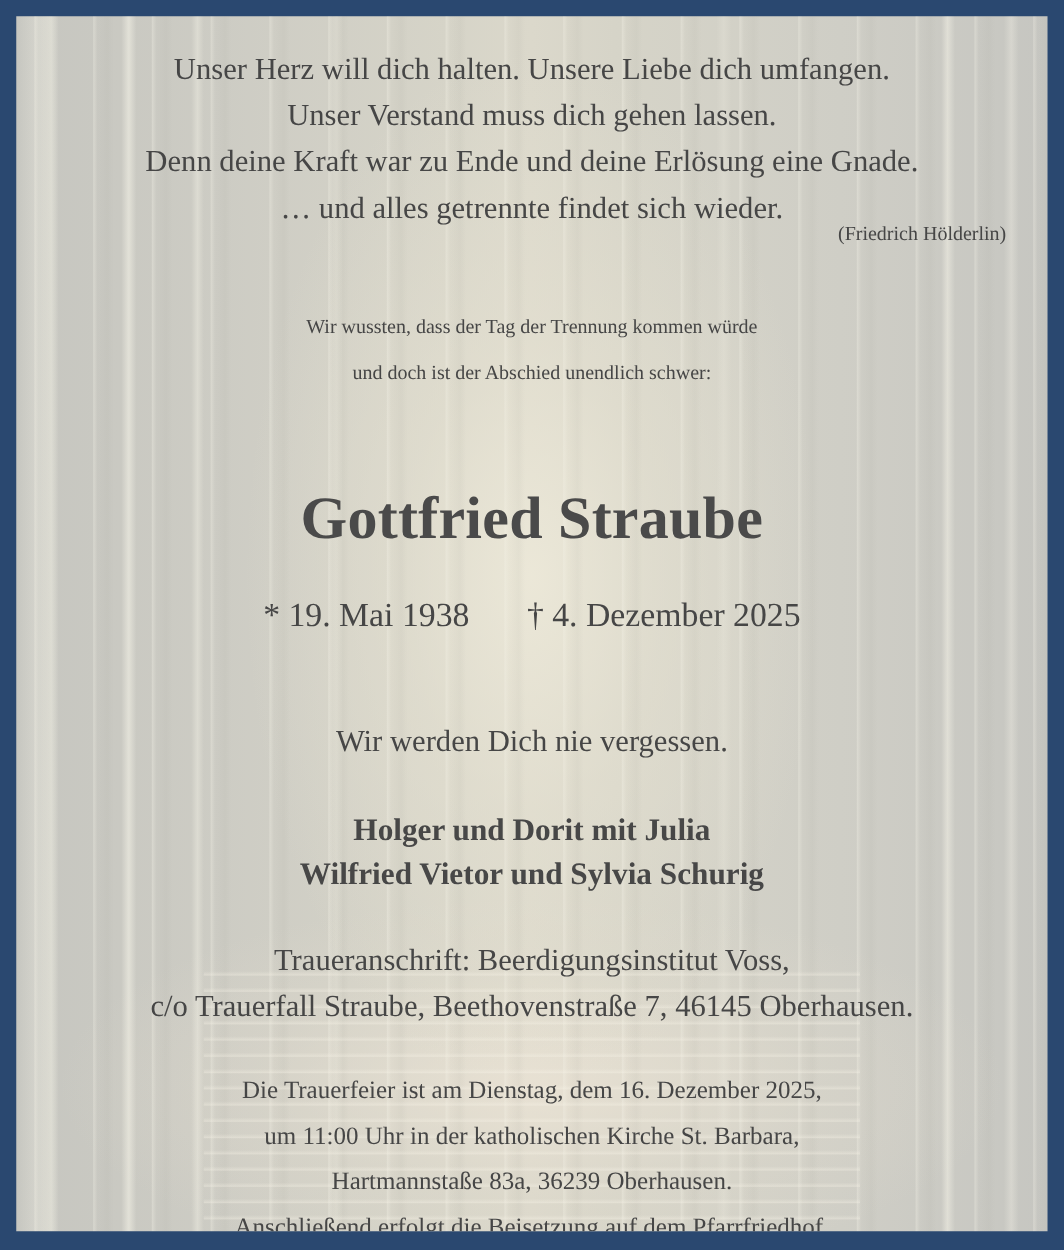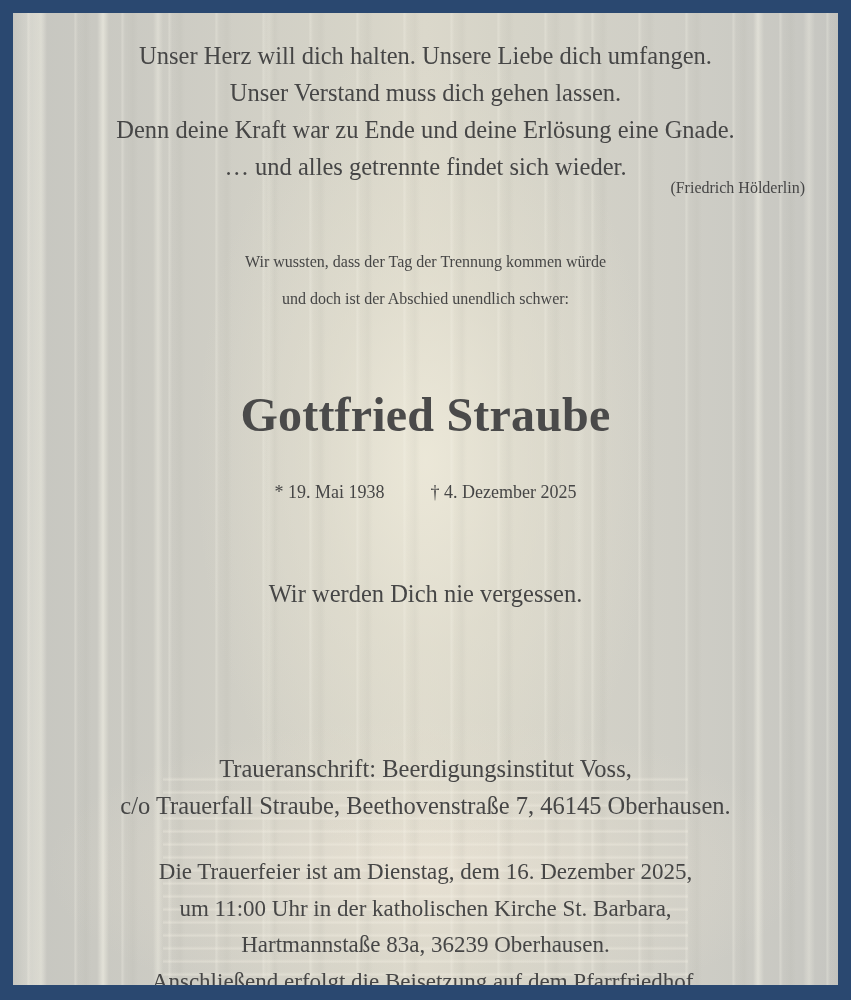--- a/index.html
+++ b/index.html
@@ -60,30 +60,30 @@
     .attribution {
       position: absolute; top: 163px; right: 33px;
       font-size: 16px; line-height: 24px; color: #464646;
     }
     .intro { top: 230px; font-size: 16px; line-height: 37px; }
     .intro .line { display: block; }
     .name {
       top: 366px; font-size: 48px; line-height: 72px; font-weight: bold;
       color: #4a4a4a; letter-spacing: 0.2px;
     }
-    .dates { top: 461px; font-size: 18px; line-height: 36px; }
+    .dates { top: 461px; font-size: 27px; line-height: 36px; }
     .dates .birth { display: inline-block; }
     .dates .gap { display: inline-block; width: 46px; }
     .dates .death { display: inline-block; }
     .remember { top: 563px; font-size: 24.5px; line-height: 36px; }
     .family { top: 634px; font-size: 25px; line-height: 35px; font-weight: bold; color: #474747; }
     .family .line { display: block; }
     .address { top: 737px; font-size: 24.5px; line-height: 37px; }
     .address .line { display: block; }
-    .ceremony { top: 841px; font-size: 23px; line-height: 36.5px; }
+    .ceremony { top: 841px; font-size: 20px; line-height: 36.5px; }
     .ceremony .line { display: block; }
   </style>
 </head>
 <body>
 
 <div class="frame">
   <div class="panel">
     <div class="trees"></div>
     <div class="trees2"></div>
     <div class="path-streaks"></div>
@@ -102,20 +102,24 @@
     </div>
 
     <div class="text name">Gottfried Straube</div>
 
     <div class="text dates">
       <span class="birth">* 19. Mai 1938</span><span class="gap"></span><span>†</span>&nbsp;<span class="death">4. Dezember 2025</span>
     </div>
 
     <div class="text remember">Wir werden Dich nie vergessen.</div>
 
+    <div class="text family">
+      <span class="line">Holger und Dorit mit Julia</span>
+      <span class="line">Wilfried Vietor und Sylvia Schurig</span>
+    </div>
 
     <div class="text address">
       <span class="line">Traueranschrift: Beerdigungsinstitut Voss,</span>
       <span class="line">c/o Trauerfall Straube, Beethovenstraße 7, 46145 Oberhausen.</span>
     </div>
 
     <div class="text ceremony">
       <span class="line">Die Trauerfeier ist am Dienstag, dem 16. Dezember 2025,</span>
       <span class="line">um 11:00 Uhr in der katholischen Kirche St. Barbara,</span>
       <span class="line">Hartmannstaße 83a, 36239 Oberhausen.</span>

